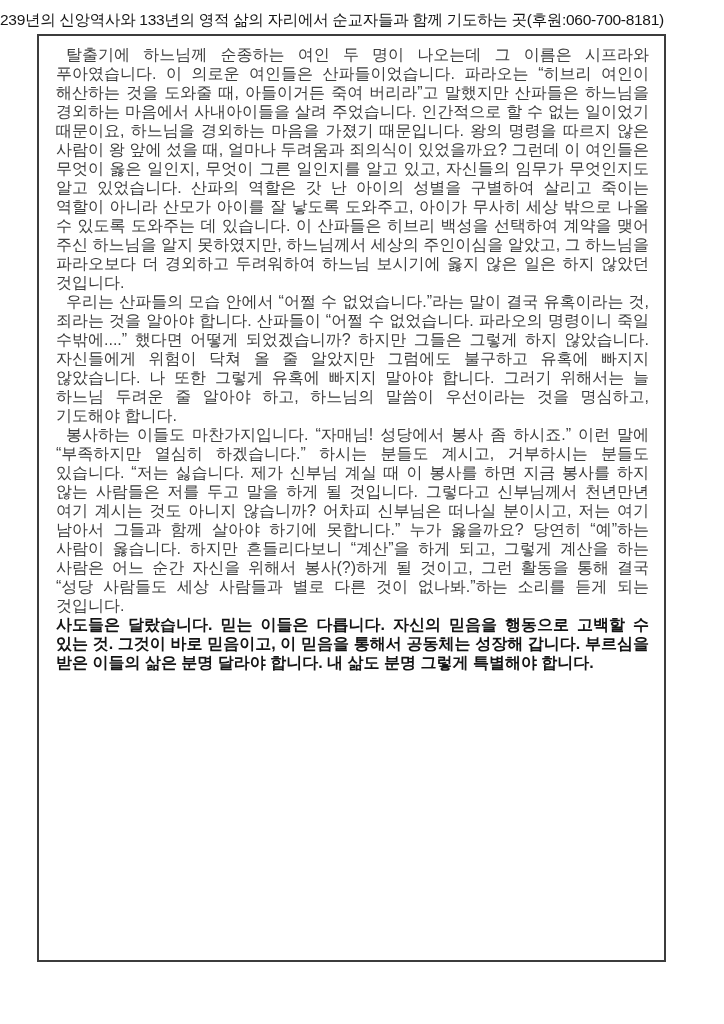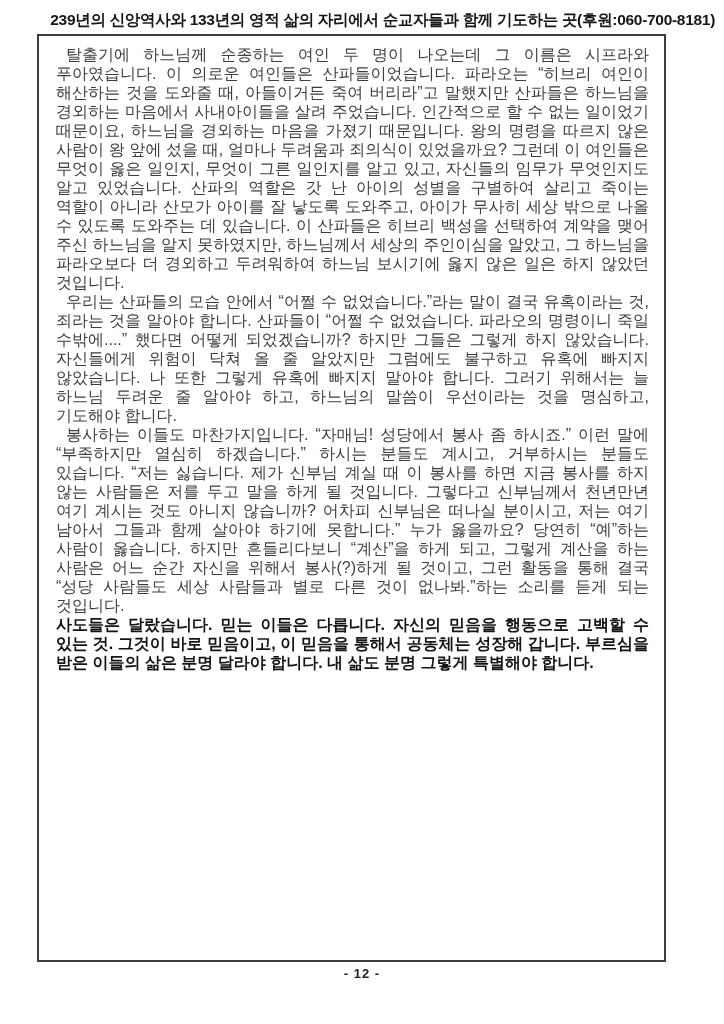--- a/index.html
+++ b/index.html
@@ -14,23 +14,23 @@
     position: relative;
     width: 724px;
     height: 1024px;
     background: #ffffff;
   }
   .header-line {
     position: absolute;
     top: 10px;
     left: 0;
     width: 715px;
-    text-align: right;
+    text-align: left;
     font-size: 15.5px;
-    font-weight: 700;
+    font-weight: 400;
     color: #161616;
     letter-spacing: -0.3px;
     white-space: nowrap;
   }
   .content-box {
     position: absolute;
     top: 34px;
     left: 37px;
     width: 629px;
     height: 928px;
@@ -76,15 +76,14 @@
 
   <div class="content-box">
     <div class="body-text">
       <p class="paragraph">탈출기에 하느님께 순종하는 여인 두 명이 나오는데 그 이름은 시프라와 푸아였습니다. 이 의로운 여인들은 산파들이었습니다. 파라오는 “히브리 여인이 해산하는 것을 도와줄 때, 아들이거든 죽여 버리라”고 말했지만 산파들은 하느님을 경외하는 마음에서 사내아이들을 살려 주었습니다. 인간적으로 할 수 없는 일이었기 때문이요, 하느님을 경외하는 마음을 가졌기 때문입니다. 왕의 명령을 따르지 않은 사람이 왕 앞에 섰을 때, 얼마나 두려움과 죄의식이 있었을까요? 그런데 이 여인들은 무엇이 옳은 일인지, 무엇이 그른 일인지를 알고 있고, 자신들의 임무가 무엇인지도 알고 있었습니다. 산파의 역할은 갓 난 아이의 성별을 구별하여 살리고 죽이는 역할이 아니라 산모가 아이를 잘 낳도록 도와주고, 아이가 무사히 세상 밖으로 나올 수 있도록 도와주는 데 있습니다. 이 산파들은 히브리 백성을 선택하여 계약을 맺어 주신 하느님을 알지 못하였지만, 하느님께서 세상의 주인이심을 알았고, 그 하느님을 파라오보다 더 경외하고 두려워하여 하느님 보시기에 옳지 않은 일은 하지 않았던 것입니다.</p>
       <p class="paragraph">우리는 산파들의 모습 안에서 “어쩔 수 없었습니다.”라는 말이 결국 유혹이라는 것, 죄라는 것을 알아야 합니다. 산파들이 “어쩔 수 없었습니다. 파라오의 명령이니 죽일 수밖에....” 했다면 어떻게 되었겠습니까? 하지만 그들은 그렇게 하지 않았습니다. 자신들에게 위험이 닥쳐 올 줄 알았지만 그럼에도 불구하고 유혹에 빠지지 않았습니다. 나 또한 그렇게 유혹에 빠지지 말아야 합니다. 그러기 위해서는 늘 하느님 두려운 줄 알아야 하고, 하느님의 말씀이 우선이라는 것을 명심하고, 기도해야 합니다.</p>
       <p class="paragraph">봉사하는 이들도 마찬가지입니다. “자매님! 성당에서 봉사 좀 하시죠.” 이런 말에 “부족하지만 열심히 하겠습니다.” 하시는 분들도 계시고, 거부하시는 분들도 있습니다. “저는 싫습니다. 제가 신부님 계실 때 이 봉사를 하면 지금 봉사를 하지 않는 사람들은 저를 두고 말을 하게 될 것입니다. 그렇다고 신부님께서 천년만년 여기 계시는 것도 아니지 않습니까? 어차피 신부님은 떠나실 분이시고, 저는 여기 남아서 그들과 함께 살아야 하기에 못합니다.” 누가 옳을까요? 당연히 “예”하는 사람이 옳습니다. 하지만 흔들리다보니 “계산”을 하게 되고, 그렇게 계산을 하는 사람은 어느 순간 자신을 위해서 봉사(?)하게 될 것이고, 그런 활동을 통해 결국 “성당 사람들도 세상 사람들과 별로 다른 것이 없나봐.”하는 소리를 듣게 되는 것입니다.</p>
       <p class="emphasis-paragraph">사도들은 달랐습니다. 믿는 이들은 다릅니다. 자신의 믿음을 행동으로 고백할 수 있는 것. 그것이 바로 믿음이고, 이 믿음을 통해서 공동체는 성장해 갑니다. 부르심을 받은 이들의 삶은 분명 달라야 합니다. 내 삶도 분명 그렇게 특별해야 합니다.</p>
     </div>
   </div>
 
-  <div class="page-number">- 12 -</div>
 
 </div>
 
 </body></html>

